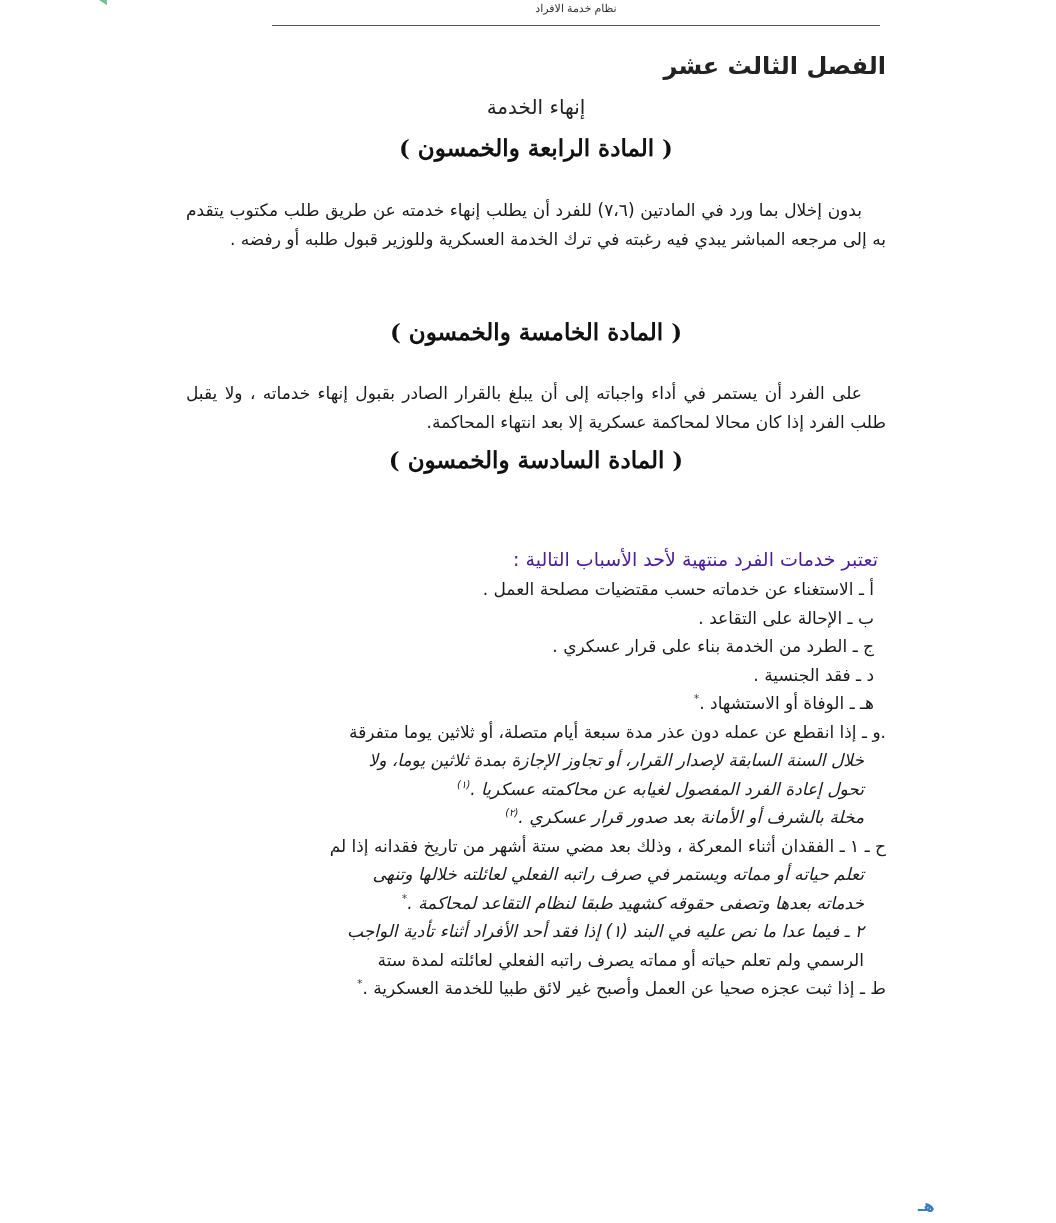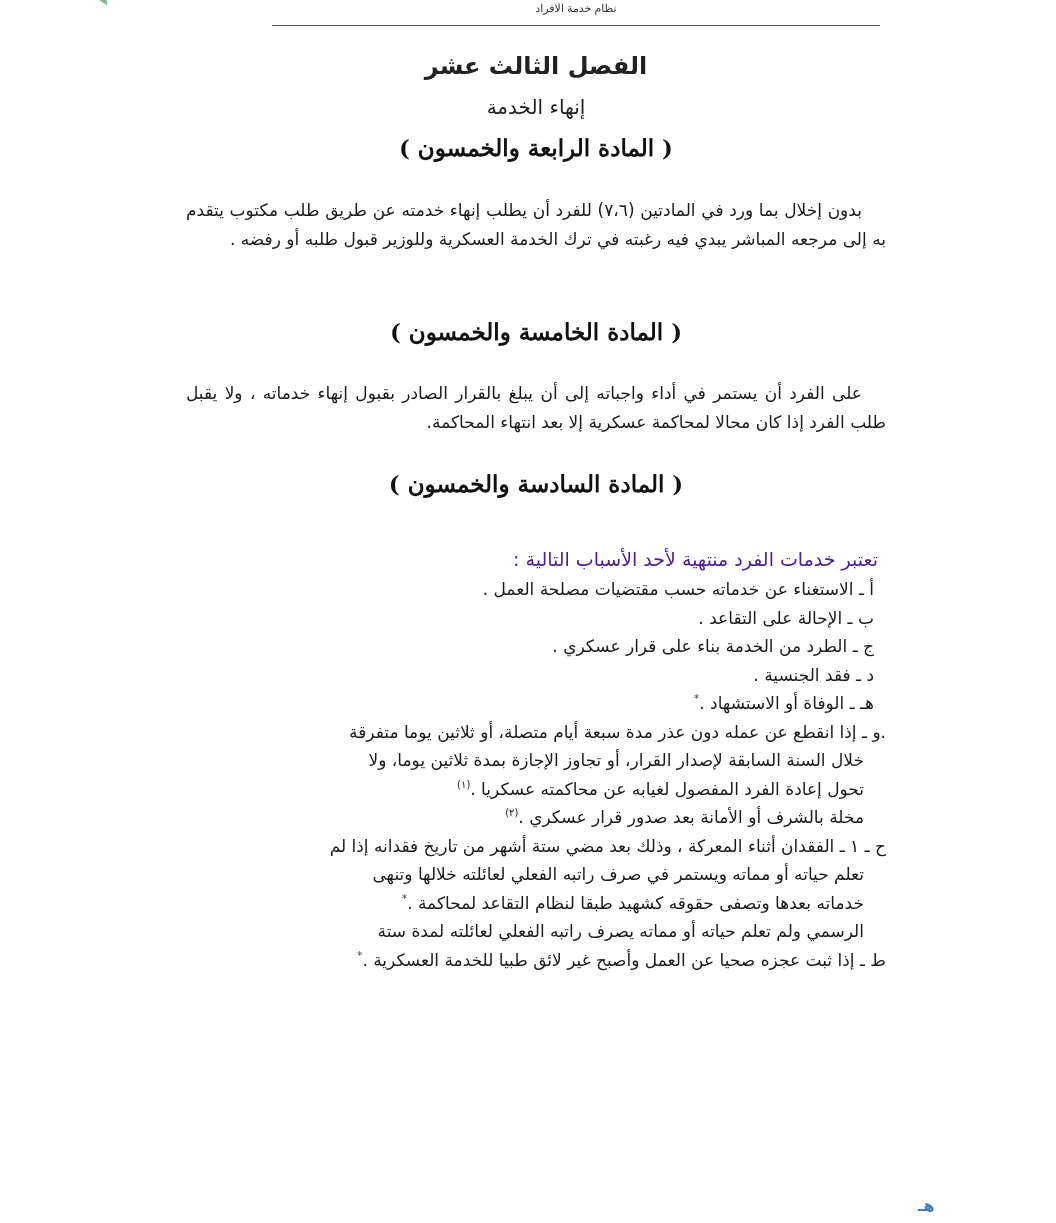--- a/index.html
+++ b/index.html
@@ -50,21 +50,21 @@
     left: 186px;
     top: 0;
     width: 700px;
     direction: rtl;
   }
   .chapter-title {
     position: absolute;
     top: 52px;
     left: 0;
     width: 700px;
-    text-align: center;
+    text-align: right;
     font-size: 24px;
     font-weight: bold;
     color: #222;
   }
   .chapter-subtitle {
     position: absolute;
     top: 95px;
     left: 0;
     width: 700px;
     text-align: center;
@@ -120,20 +120,21 @@
   }
   .list-item.short {
     padding-right: 12px;
   }
   .list-item .line {
     display: block;
     white-space: nowrap;
   }
   .list-item .line.cont {
     padding-right: 22px;
+    font-style: italic;
   }
   .list-item .line.cont2 {
     padding-right: 22px;
   }
   .sup {
     font-size: 10px;
     vertical-align: super;
     line-height: 0;
   }
   .star {
@@ -164,21 +165,21 @@
 
   <div class="chapter-title">الفصل الثالث عشر</div>
   <div class="chapter-subtitle">إنهاء الخدمة</div>
 
   <div class="article-heading" style="top:134px;">( المادة الرابعة والخمسون )</div>
   <div class="para" style="top:196px;"><span class="first-line-indent"></span><span>بدون إخلال بما ورد في المادتين (٧،٦) للفرد أن يطلب إنهاء خدمته عن طريق طلب مكتوب يتقدم به إلى مرجعه المباشر يبدي فيه رغبته في ترك الخدمة العسكرية وللوزير قبول طلبه أو رفضه .</span></div>
 
   <div class="article-heading" style="top:318px;">( المادة الخامسة والخمسون )</div>
   <div class="para" style="top:379px;"><span class="first-line-indent"></span><span>على الفرد أن يستمر في أداء واجباته إلى أن يبلغ بالقرار الصادر بقبول إنهاء خدماته ، ولا يقبل طلب الفرد إذا كان محالا لمحاكمة عسكرية إلا بعد انتهاء المحاكمة.</span></div>
 
-  <div class="article-heading" style="top:470px;">( المادة السادسة والخمسون )</div>
+  <div class="article-heading" style="top:446px;">( المادة السادسة والخمسون )</div>
   <div class="intro-line">تعتبر خدمات الفرد منتهية لأحد الأسباب التالية :</div>
 
   <div class="list">
     <div class="list-item short">
       <span class="line">أ ـ الاستغناء عن خدماته حسب مقتضيات مصلحة العمل .</span>
     </div>
     <div class="list-item short">
       <span class="line">ب ـ الإحالة على التقاعد .</span>
     </div>
     <div class="list-item short">
@@ -197,20 +198,21 @@
     </div>
     <div class="list-item">
       <span class="line cont"><span>مخلة بالشرف أو الأمانة بعد صدور قرار عسكري .</span><span class="sup">(٢)</span></span>
     </div>
     <div class="list-item">
       <span class="line">ح ـ ١ ـ الفقدان أثناء المعركة ، وذلك بعد مضي ستة أشهر من تاريخ فقدانه إذا لم</span>
       <span class="line cont">تعلم حياته أو مماته ويستمر في صرف راتبه الفعلي لعائلته خلالها وتنهى</span>
       <span class="line cont"><span>خدماته بعدها وتصفى حقوقه كشهيد طبقا لنظام التقاعد لمحاكمة .</span><span class="star">*</span></span>
     </div>
     <div class="list-item">
+      <span class="line cont">٢ ـ فيما عدا ما نص عليه في البند (١) إذا فقد أحد الأفراد أثناء تأدية الواجب</span>
       <span class="line cont2">الرسمي ولم تعلم حياته أو مماته يصرف راتبه الفعلي لعائلته لمدة ستة</span>
     </div>
     <div class="list-item">
       <span class="line"><span>ط ـ إذا ثبت عجزه صحيا عن العمل وأصبح غير لائق طبيا للخدمة العسكرية .</span><span class="star">*</span></span>
     </div>
   </div>
 </div>
 
 <div class="page-number">هـ</div>
 

